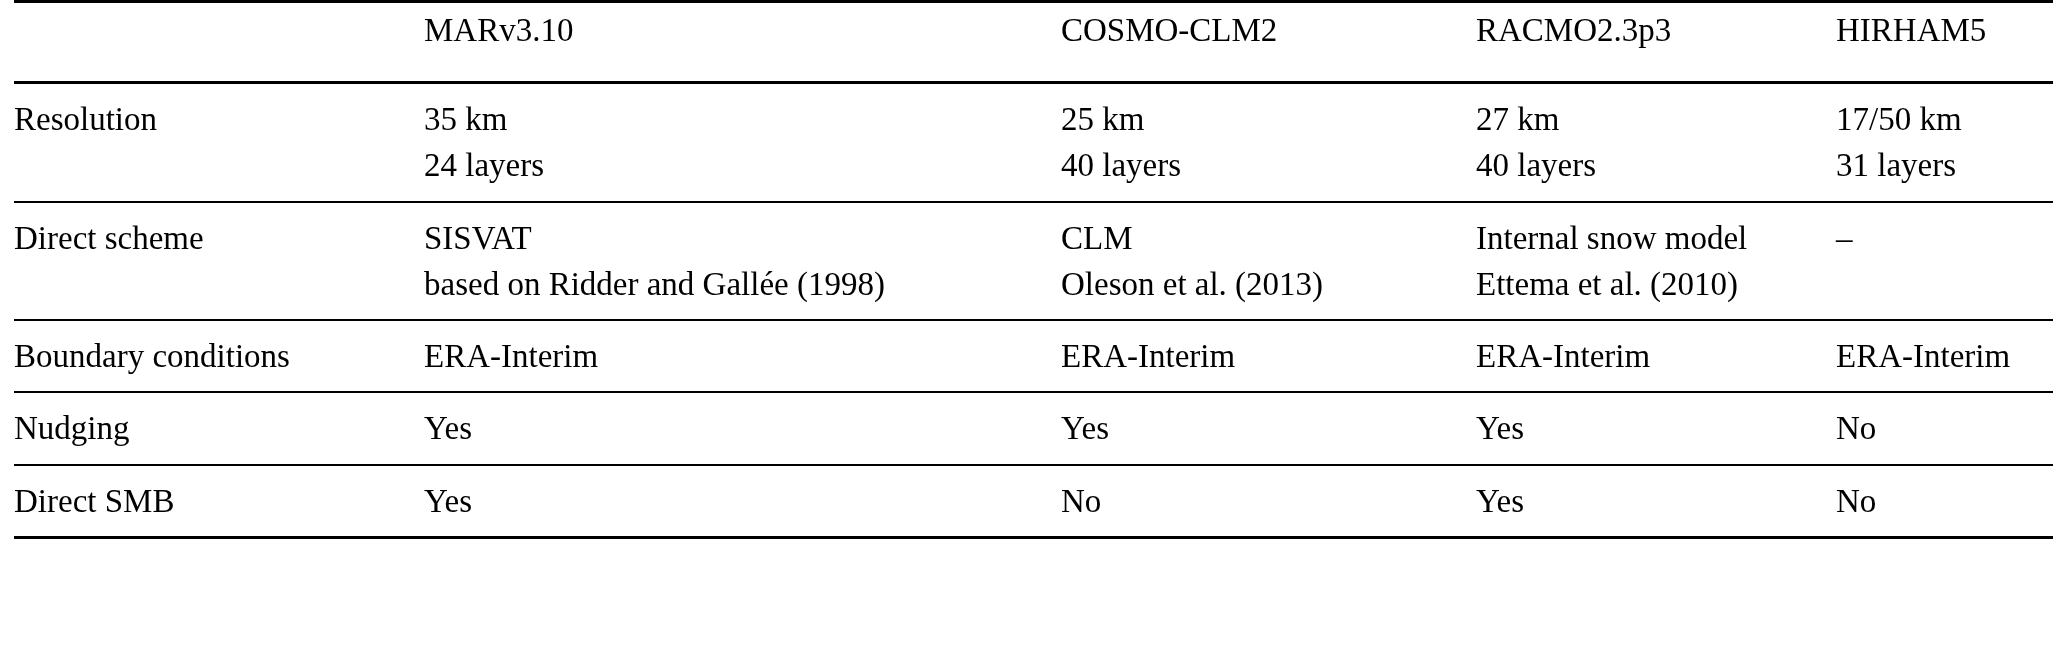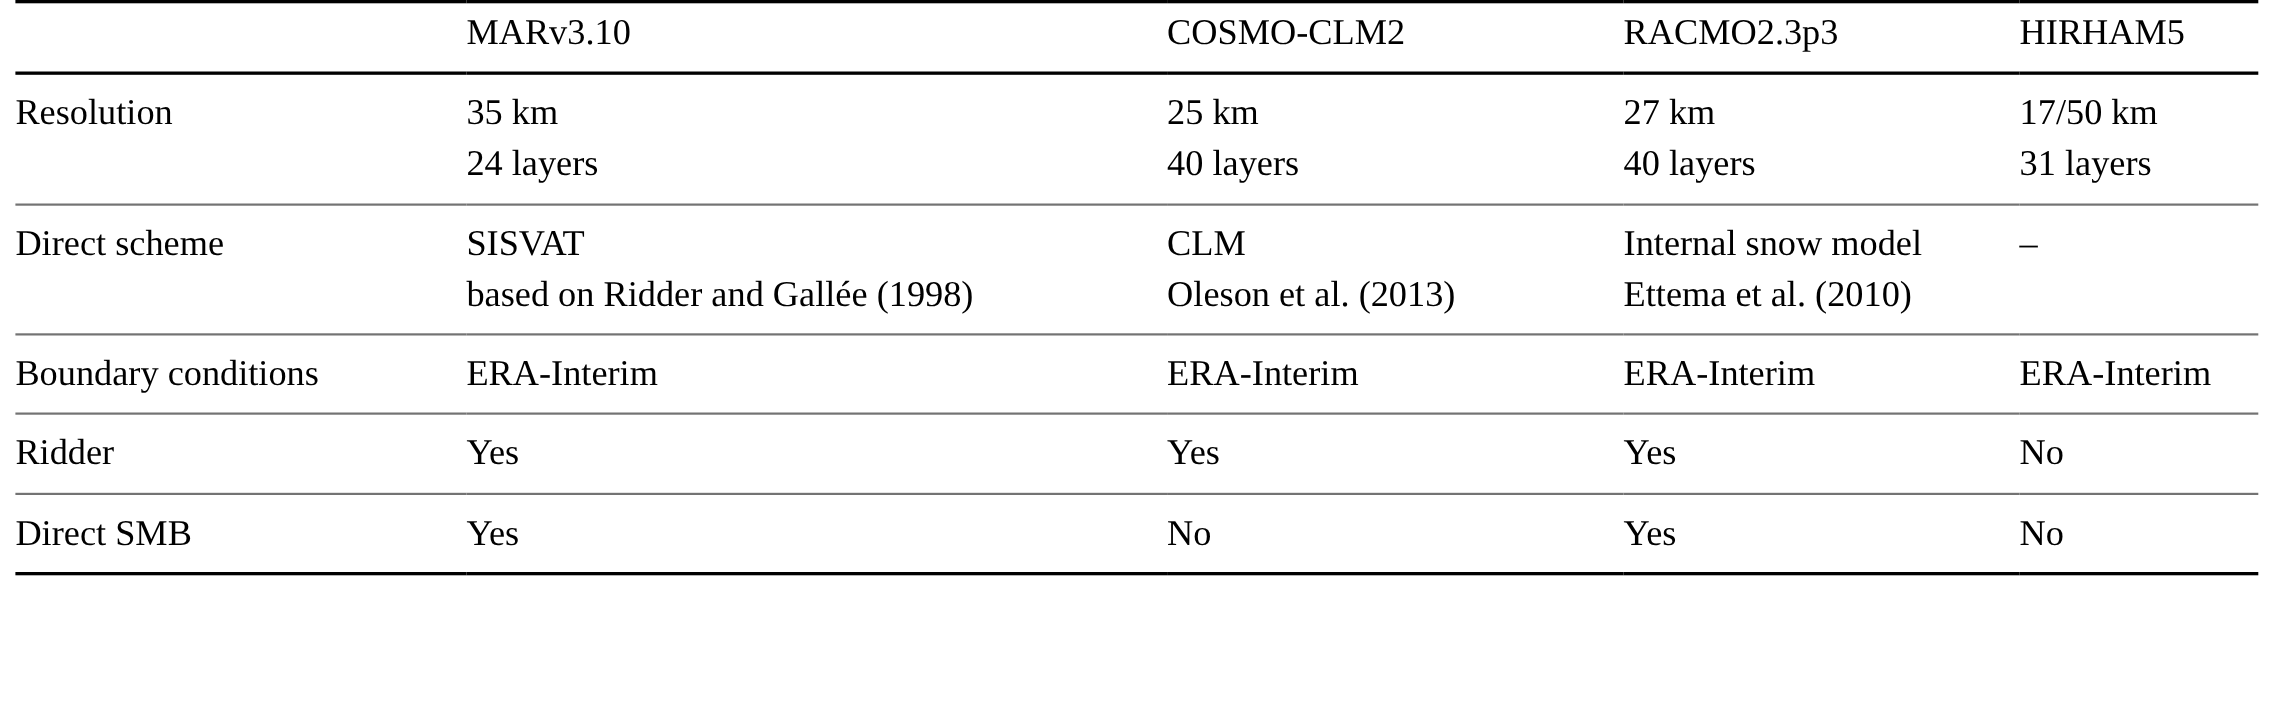--- a/index.html
+++ b/index.html
@@ -28,34 +28,34 @@
   }
   table.model-table col.c-label { width: 410px; }
   table.model-table col.c-m1 { width: 637px; }
   table.model-table col.c-m2 { width: 415px; }
   table.model-table col.c-m3 { width: 360px; }
   table.model-table col.c-m4 { width: 217px; }
 
   thead tr.header-row th {
     text-align: left;
     font-weight: normal;
-    padding: 6px 0 14px 0;
+    padding: 6px 0 30px 0;
     vertical-align: bottom;
     border-bottom: 3px solid #000;
   }
   thead tr.header-row th:first-child {
     border-bottom: 3px solid #000;
   }
   .top-rule {
     border-top: 3px solid #000;
   }
   tbody tr.body-row > td {
     vertical-align: top;
     padding: 14px 0 14px 0;
-    border-bottom: 2px solid #737373;
+    border-bottom: 2px solid #000000;
   }
   tbody tr.body-row:last-child > td {
     border-bottom: 3px solid #000;
   }
   .cell-line {
     display: block;
     white-space: nowrap;
   }
   .cell-line + .cell-line {
     margin-top: 4px;
@@ -148,21 +148,21 @@
           <span class="cell-line">ERA-Interim</span>
         </td>
         <td>
           <span class="cell-line">ERA-Interim</span>
         </td>
       </tr>
 
 
       <tr class="body-row">
         <td class="label-cell">
-          <span class="row-label">Ridder</span>
+          <span class="row-label">Nudging</span>
         </td>
         <td>
           <span class="cell-line">Yes</span>
         </td>
         <td>
           <span class="cell-line">Yes</span>
         </td>
         <td>
           <span class="cell-line">Yes</span>
         </td>

